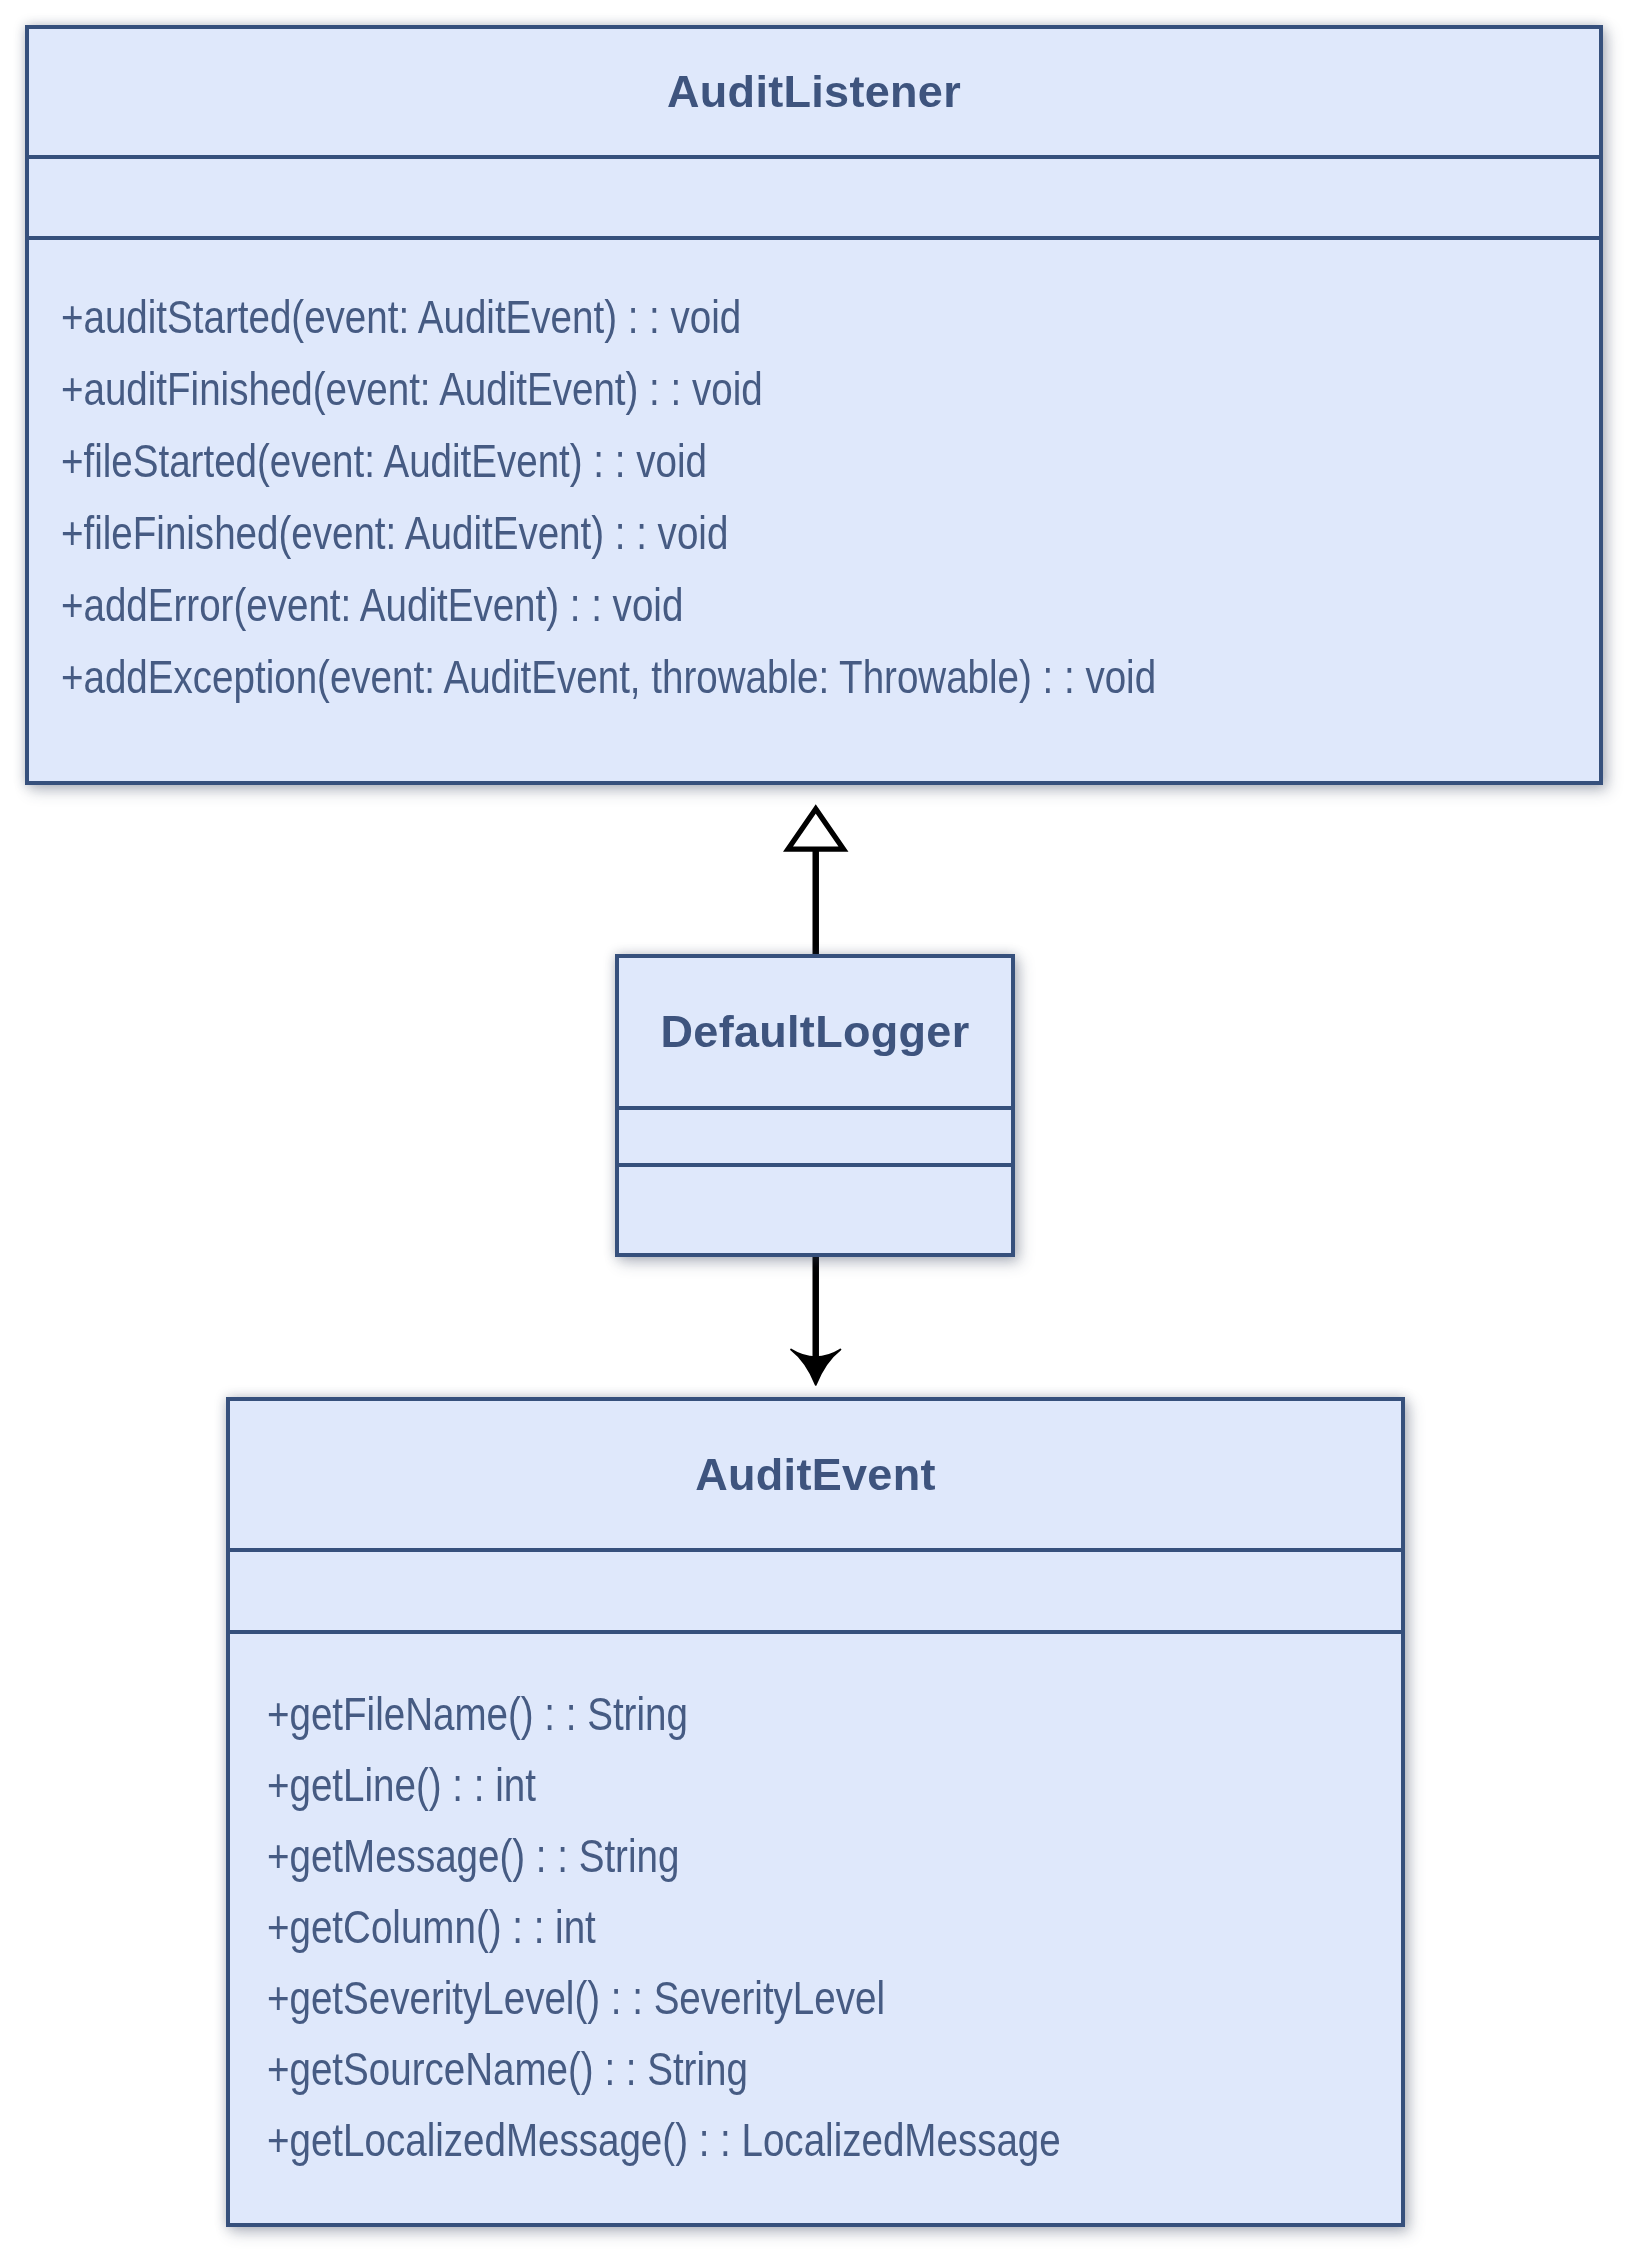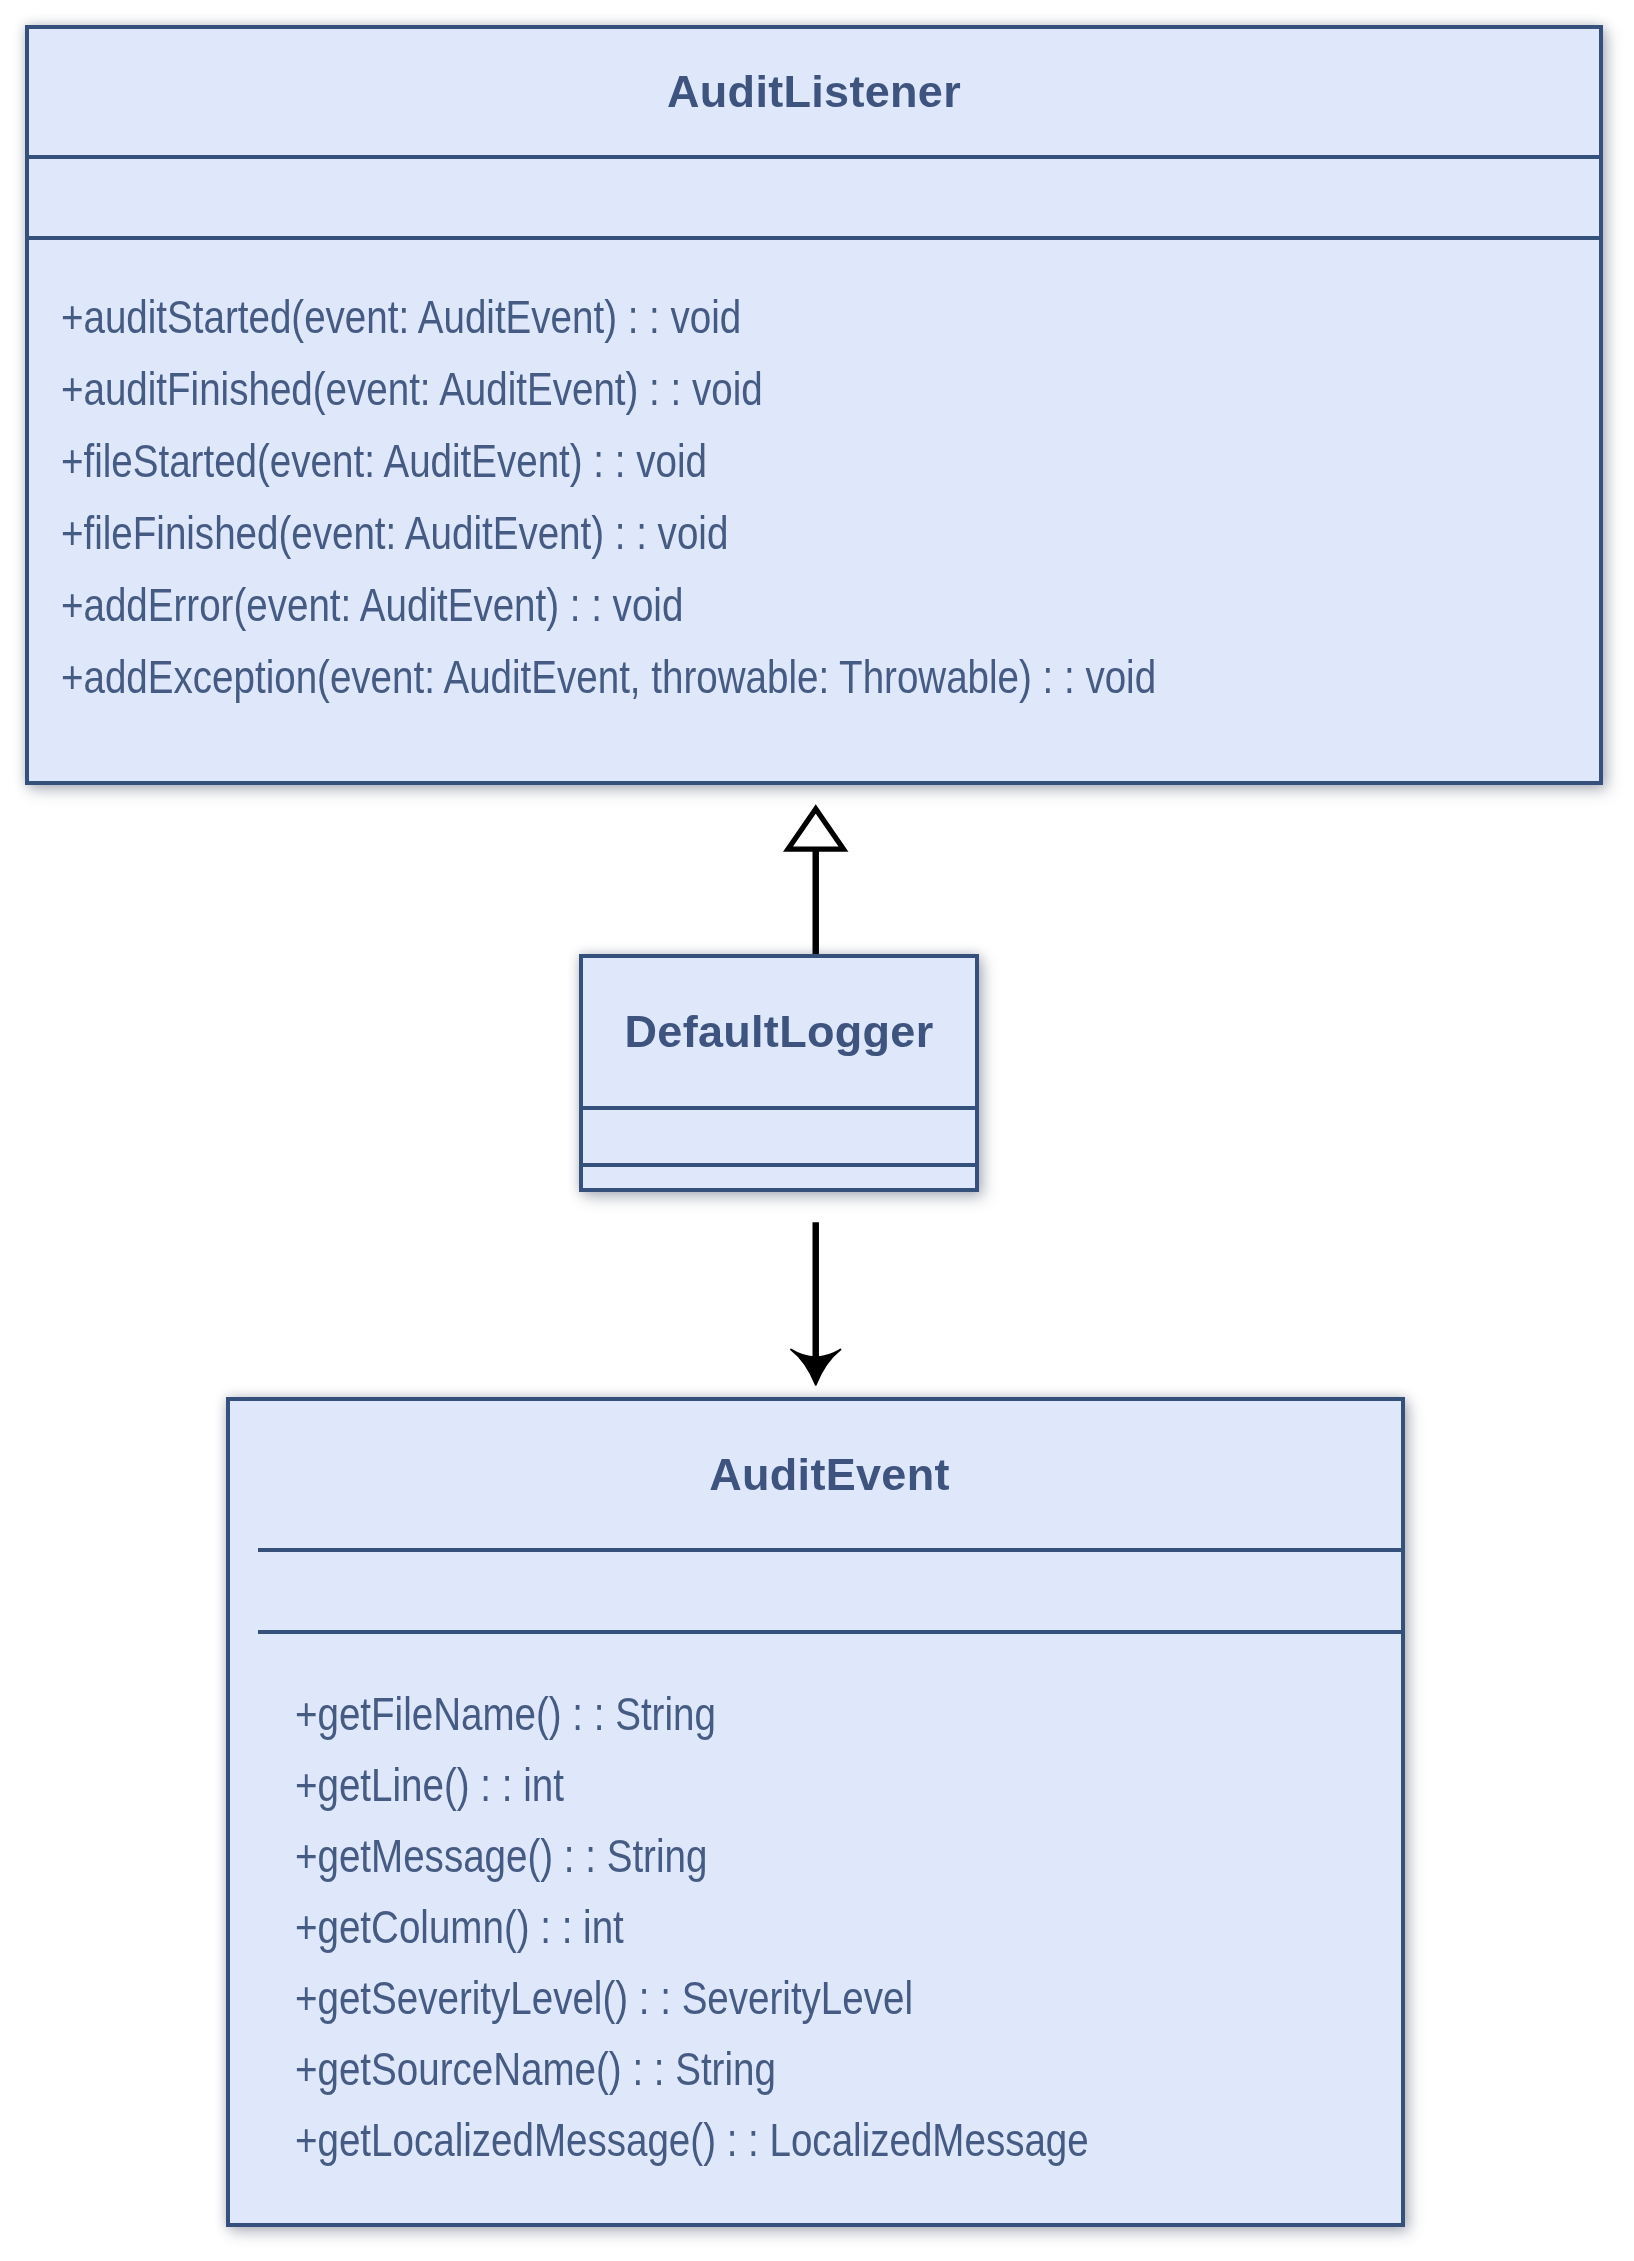--- a/index.html
+++ b/index.html
@@ -101,27 +101,27 @@
     <div class="compartment methods-comp" style="padding:41px 16px 0 32px;">
       <div class="method">+auditStarted(event: AuditEvent) : : void</div>
       <div class="method">+auditFinished(event: AuditEvent) : : void</div>
       <div class="method">+fileStarted(event: AuditEvent) : : void</div>
       <div class="method">+fileFinished(event: AuditEvent) : : void</div>
       <div class="method">+addError(event: AuditEvent) : : void</div>
       <div class="method">+addException(event: AuditEvent, throwable: Throwable) : : void</div>
     </div>
   </div>
 
-  <div class="uml-class" id="cls-default-logger" style="left:579px; top:954px; width:400px; height:238px;">
+  <div class="uml-class" id="cls-default-logger" style="left:615px; top:954px; width:400px; height:303px;">
     <div class="compartment title-comp" style="height:148px;">DefaultLogger</div>
     <div class="compartment attrs-comp" style="height:57px;"></div>
     <div class="compartment methods-comp"></div>
   </div>
 
-  <div class="uml-class" id="cls-audit-event" style="left:226px; top:1397px; width:1179px; height:830px;padding-left:28px;">
+  <div class="uml-class" id="cls-audit-event" style="left:226px; top:1397px; width:1179px; height:830px;">
     <div class="compartment title-comp" style="height:147px;">AuditEvent</div>
     <div class="compartment attrs-comp" style="height:82px;"></div>
     <div class="compartment methods-comp" style="padding:44px 0 0 37px;">
       <div class="method">+getFileName() : : String</div>
       <div class="method">+getLine() : : int</div>
       <div class="method">+getMessage() : : String</div>
       <div class="method">+getColumn() : : int</div>
       <div class="method">+getSeverityLevel() : : SeverityLevel</div>
       <div class="method">+getSourceName() : : String</div>
       <div class="method">+getLocalizedMessage() : : LocalizedMessage</div>

